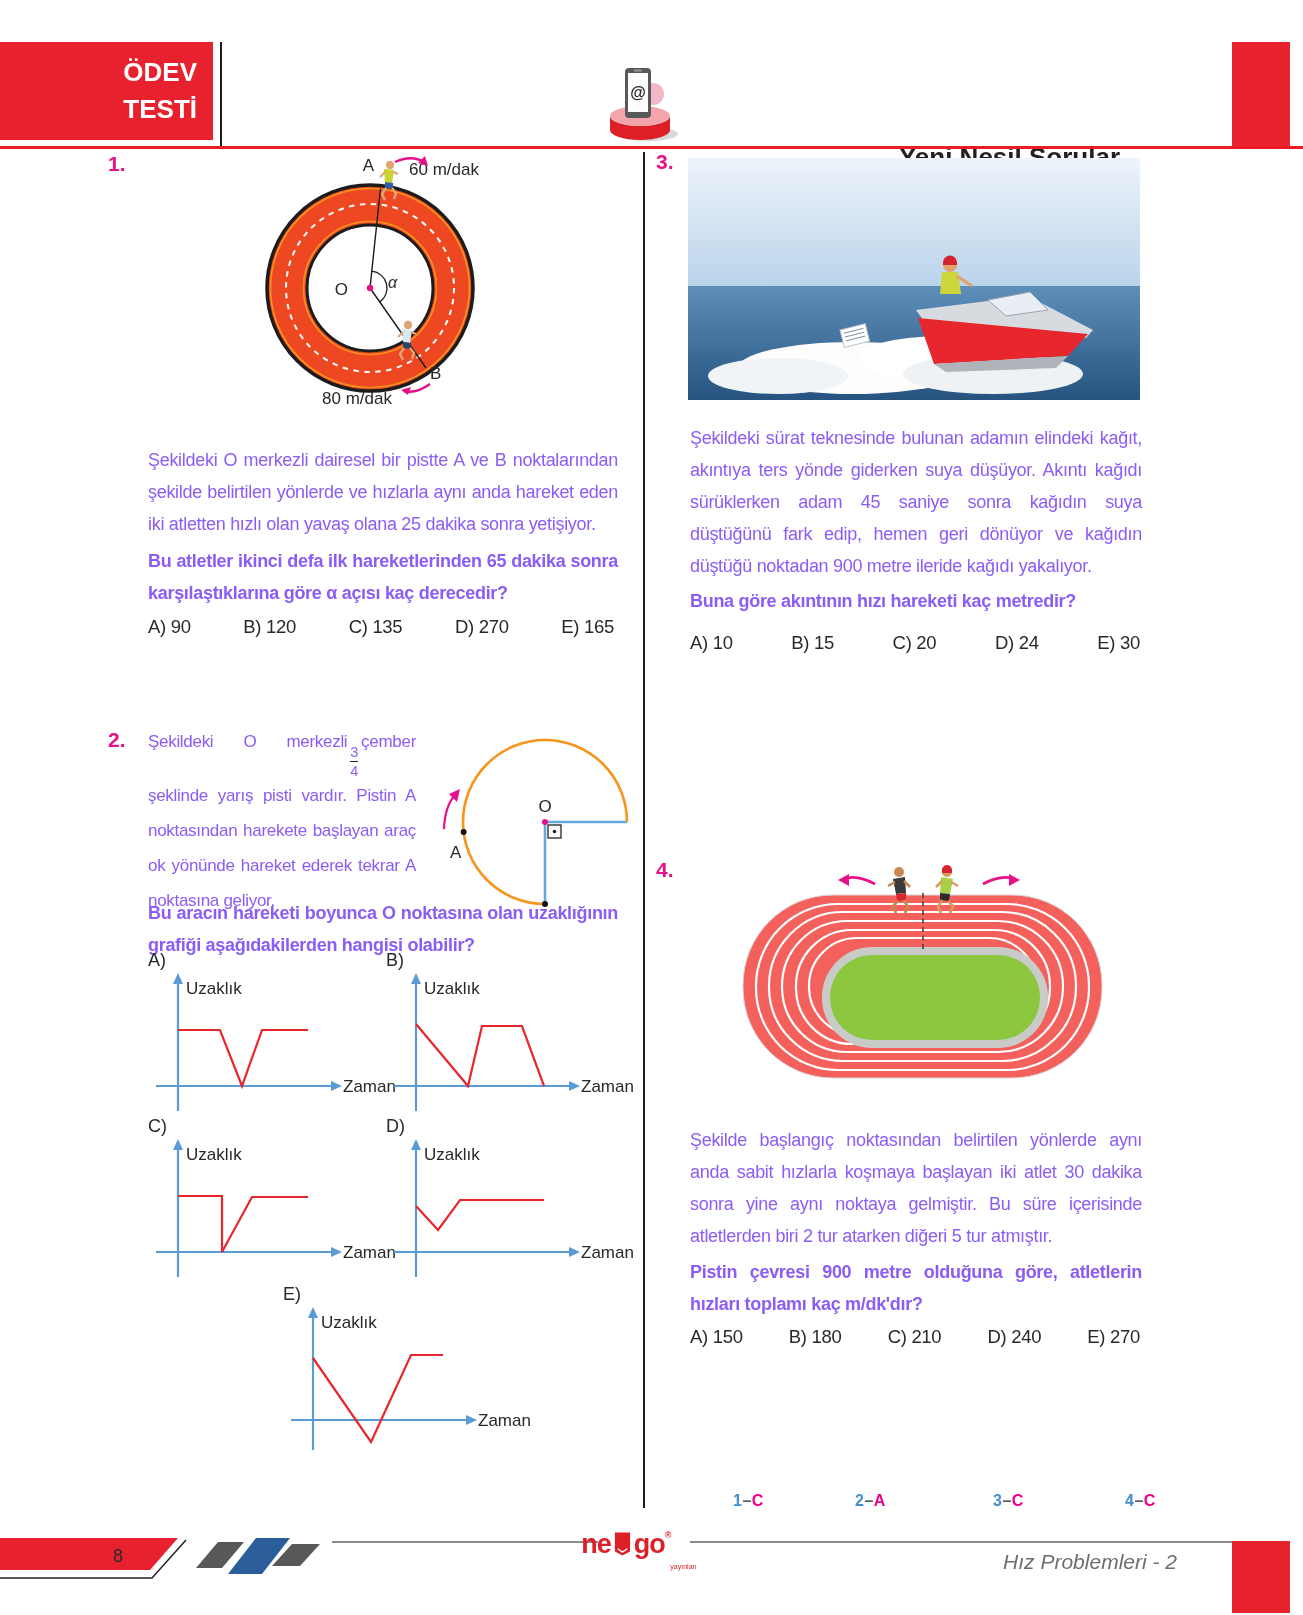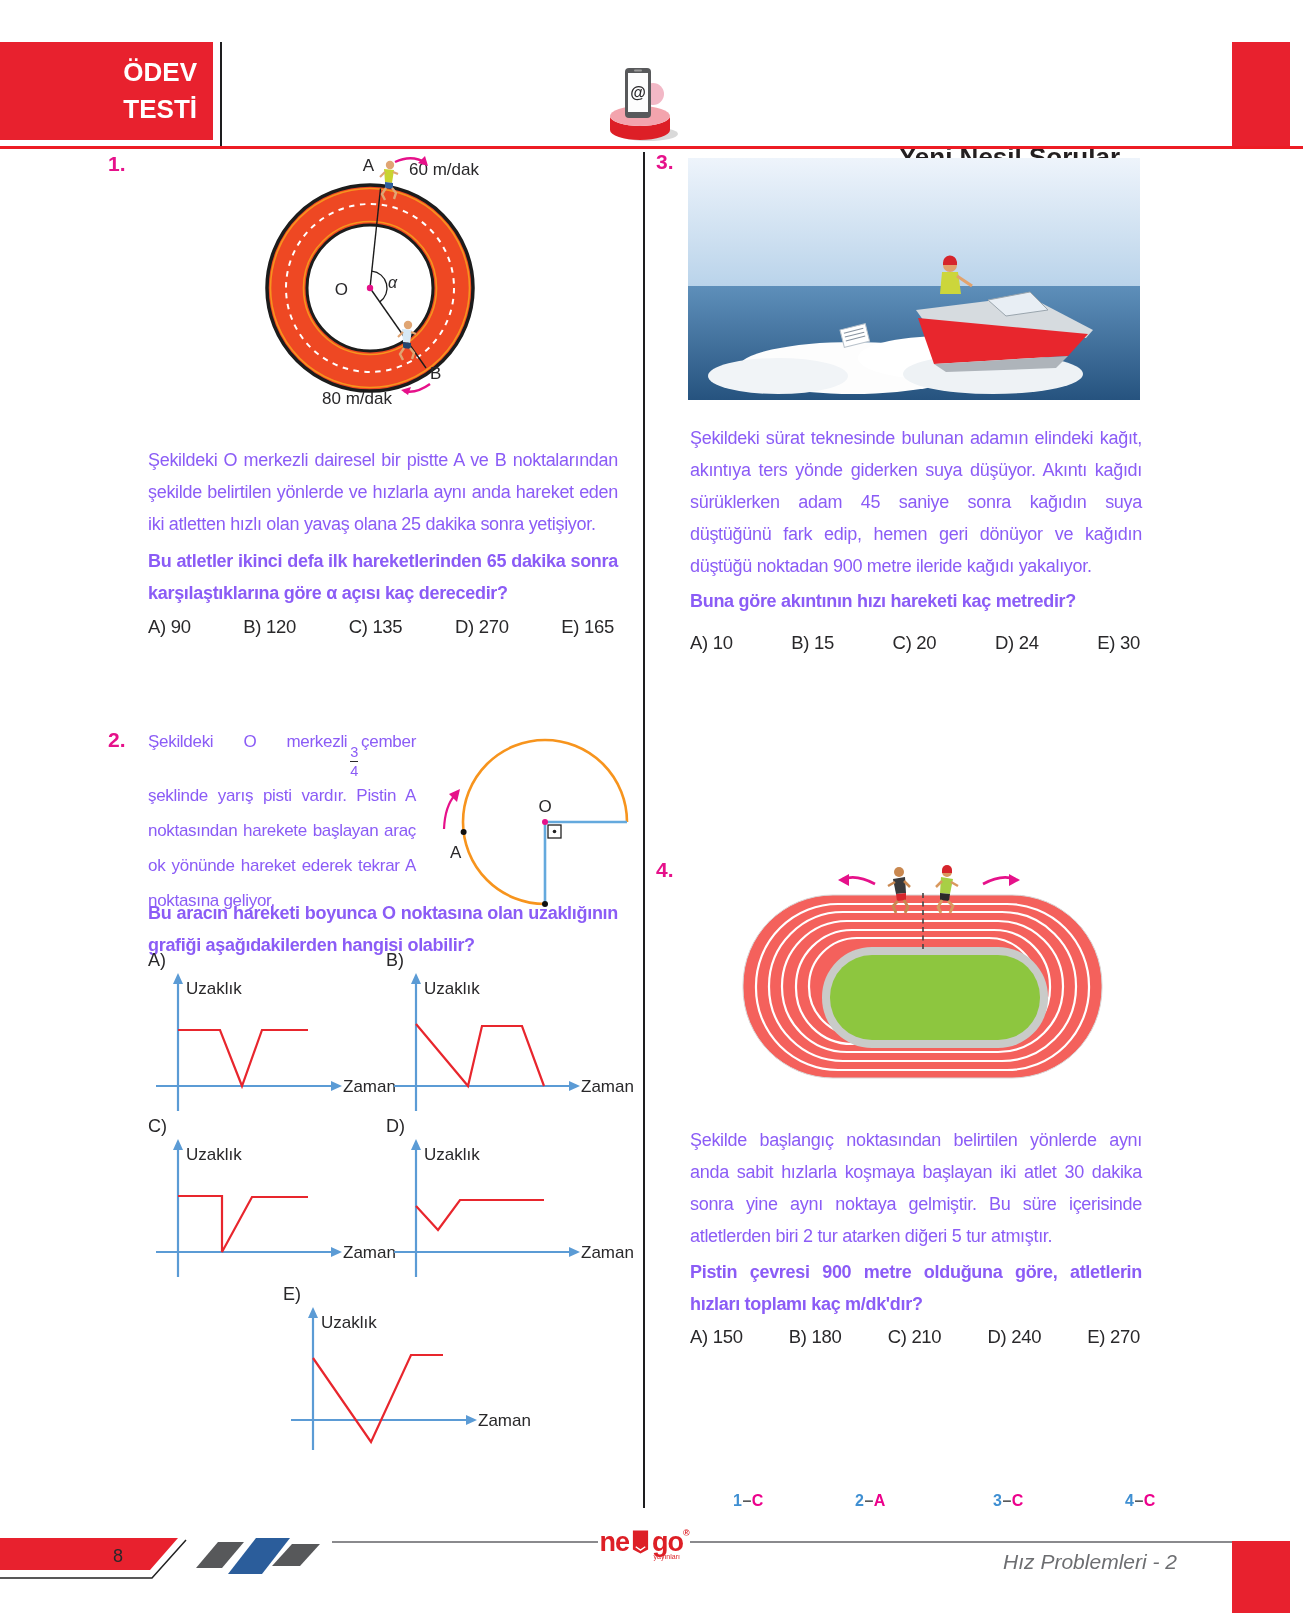--- a/index.html
+++ b/index.html
@@ -318,21 +318,21 @@
     <polygon points="0,4 178,4 150,36 0,36" fill="#e8212e"></polygon>
     <text x="118" y="28" font-size="18" fill="#ffffff" text-anchor="middle">8</text>
     <polygon points="196,34 222,34 244,8 218,8" fill="#57585a"></polygon>
     <polygon points="228,40 262,40 290,4 256,4" fill="#2b5d9b"></polygon>
     <polygon points="272,32 300,32 320,10 292,10" fill="#57585a"></polygon>
   </svg>
 
   <div class="abs rule" style="left:332px;top:1541px;width:266px;"></div>
   <div class="abs rule" style="left:690px;top:1541px;width:542px;"></div>
 
-  <div class="abs" style="left:598px;top:1518px;width:92px;height:52px;background:#fff;display:flex;flex-direction:column;align-items:center;justify-content:center;">
+  <div class="abs" style="left:598px;top:1518px;width:92px;height:52px;background:#fff;display:flex;align-items:center;justify-content:center;">
     <div style="display:flex;align-items:center;font-weight:bold;color:#dd1f26;font-size:27px;letter-spacing:-1px;line-height:1;">
       <span>ne</span>
       <svg width="19" height="26" viewBox="0 0 20 26" style="margin:0 2px;">
         <path d="M2,1 L18,1 L18,21 L10,25 L2,21 Z" fill="#dd1f26"></path>
         <path d="M5,18 L10,21.5 L15,18" stroke="#ffffff" stroke-width="1.5" fill="none"></path>
       </svg>
       <span>go</span>
       <span style="font-size:9px;align-self:flex-start;">®</span>
     </div>
     <div style="font-size:7px;color:#dd1f26;align-self:flex-end;margin:-3px 10px 0 0;">yayınları</div>

